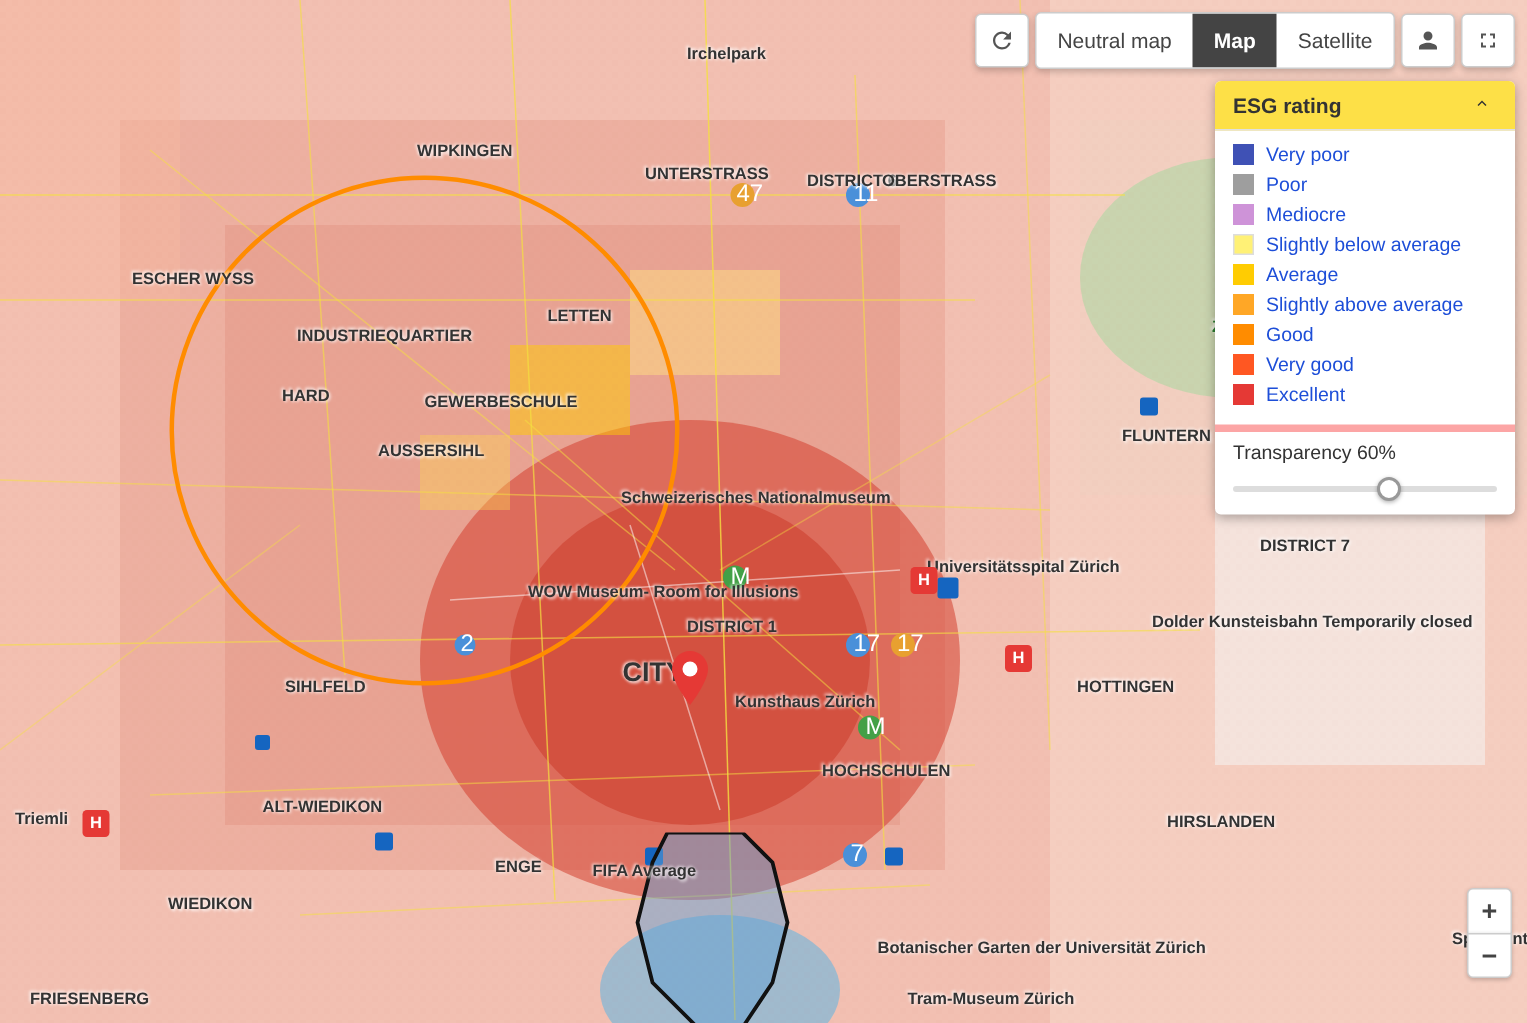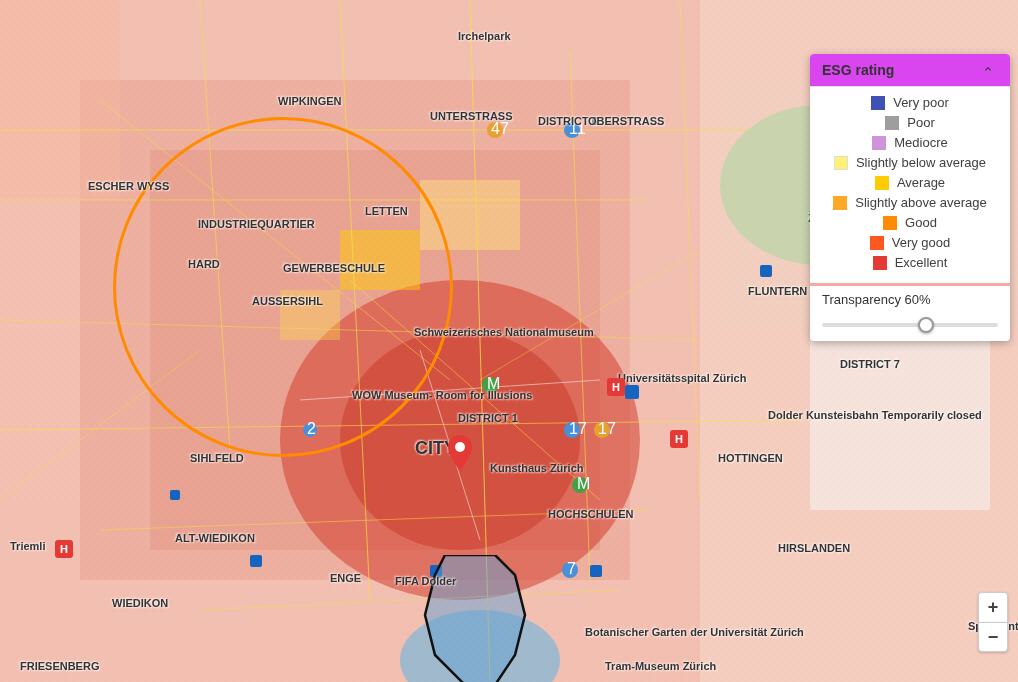--- a/index.html
+++ b/index.html
@@ -129,21 +129,21 @@
       right: 8px;
       background: white;
       border-radius: 4px;
       box-shadow: 0 2px 8px rgba(0,0,0,0.3);
       width: 200px;
       z-index: 100;
       overflow: hidden;
     }
 
     .legend-header {
-      background: #d946ef;
+      background: #fde047;
       padding: 8px 12px;
       display: flex;
       align-items: center;
       justify-content: space-between;
       border-bottom: 1px solid #e0e0e0;
     }
 
     .legend-title {
       font-size: 14px;
       font-weight: bold;
@@ -162,33 +162,32 @@
     .legend-items {
       padding: 8px 12px;
     }
 
     .legend-item {
       display: flex;
       align-items: center;
       gap: 8px;
       margin-bottom: 5px;
       font-size: 13px;
-      color: #404040;
-      justify-content: center;
+      color: #1d4ed8;
     }
 
     .legend-color {
       width: 14px;
       height: 14px;
       flex-shrink: 0;
     }
 
     .transparency-section {
       padding: 6px 12px 10px;
-      border-top: 3px solid #fca5a5;
+      border-top: 5px solid #fca5a5;
     }
 
     .transparency-label {
       font-size: 13px;
       color: #333;
       margin-bottom: 6px;
     }
 
     .transparency-slider {
       width: 100%;
@@ -412,28 +411,53 @@
   <div class="map-label" style="top:218px; left:198px;">INDUSTRIEQUARTIER</div>
   <div class="map-label" style="top:660px; left:20px;">FRIESENBERG</div>
   <div class="map-label" style="top:597px; left:112px;">WIEDIKON</div>
   <div class="map-label" style="top:30px; left:458px;">Irchelpark</div>
   <div class="map-label" style="top:325px; left:370px; line-height:1.3;padding-left:44px;">Schweizerisches
 Nationalmuseum</div>
   <div class="map-label" style="top:462px; left:490px;">Kunsthaus Zürich</div>
   <div class="map-label" style="top:388px; left:352px; text-align:center; line-height:1.3;">WOW Museum-
 Room for Illusions</div>
   <div class="map-label" style="top:372px; left:618px;">Universitätsspital Zürich</div>
-  <div class="map-label" style="top:575px; left:395px;">FIFA Dolder</div>
+  <div class="map-label" style="top:575px; left:395px;">FIFA Average</div>
   <div class="map-label" style="top:625px; left:585px; text-align:center; line-height:1.3;">Botanischer Garten
 der Universität Zürich</div>
   <div class="map-label" style="top:660px; left:605px;">Tram-Museum Zürich</div>
   <div class="map-label" style="top:408px; left:768px; text-align:center; line-height:1.3;">Dolder Kunsteisbahn
 Temporarily closed</div>
   <div class="map-label" style="top:620px; left:968px;">Sportzente</div>
 
+  <div class="toolbar">
+    <button class="btn-reset" title="Reset">
+      <svg width="18" height="18" viewBox="0 0 24 24" fill="#555">
+        <path d="M17.65 6.35A7.958 7.958 0 0012 4c-4.42 0-7.99 3.58-7.99 8s3.57 8 7.99 8c3.73 0 6.84-2.55 7.73-6h-2.08A5.99 5.99 0 0112 18c-3.31 0-6-2.69-6-6s2.69-6 6-6c1.66 0 3.14.69 4.22 1.78L13 11h7V4l-2.35 2.35z"></path>
+      </svg>
+    </button>
+
+    <div class="map-type-selector">
+      <button class="map-type-btn">Neutral map</button>
+      <button class="map-type-btn active">Map</button>
+      <button class="map-type-btn">Satellite</button>
+    </div>
+
+    <button class="btn-person" title="Street view">
+      <svg width="18" height="18" viewBox="0 0 24 24" fill="#555">
+        <path d="M12 12c2.21 0 4-1.79 4-4s-1.79-4-4-4-4 1.79-4 4 1.79 4 4 4zm0 2c-2.67 0-8 1.34-8 4v2h16v-2c0-2.66-5.33-4-8-4z"></path>
+      </svg>
+    </button>
+
+    <button class="btn-fullscreen" title="Fullscreen">
+      <svg width="16" height="16" viewBox="0 0 24 24" fill="#555">
+        <path d="M7 14H5v5h5v-2H7v-3zm-2-4h2V7h3V5H5v5zm12 7h-3v2h5v-5h-2v3zM14 5v2h3v3h2V5h-5z"></path>
+      </svg>
+    </button>
+  </div>
 
   <div class="legend-panel">
     <div class="legend-header">
       <span class="legend-title">ESG rating</span>
       <button class="legend-toggle">
         <svg width="12" height="12" viewBox="0 0 24 24" fill="#333">
           <path d="M7.41 15.41L12 10.83l4.59 4.58L18 14l-6-6-6 6z"></path>
         </svg>
       </button>
     </div>

